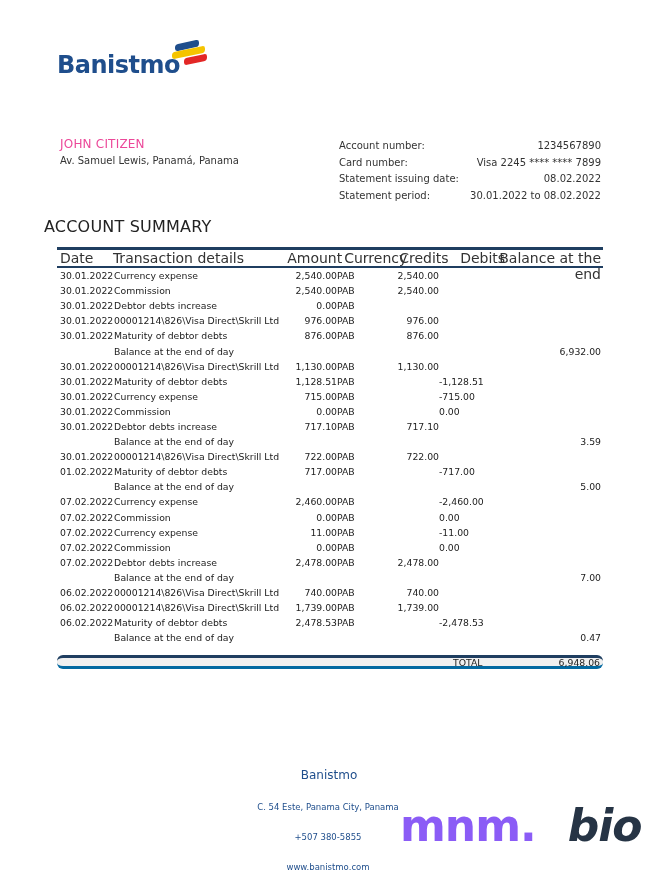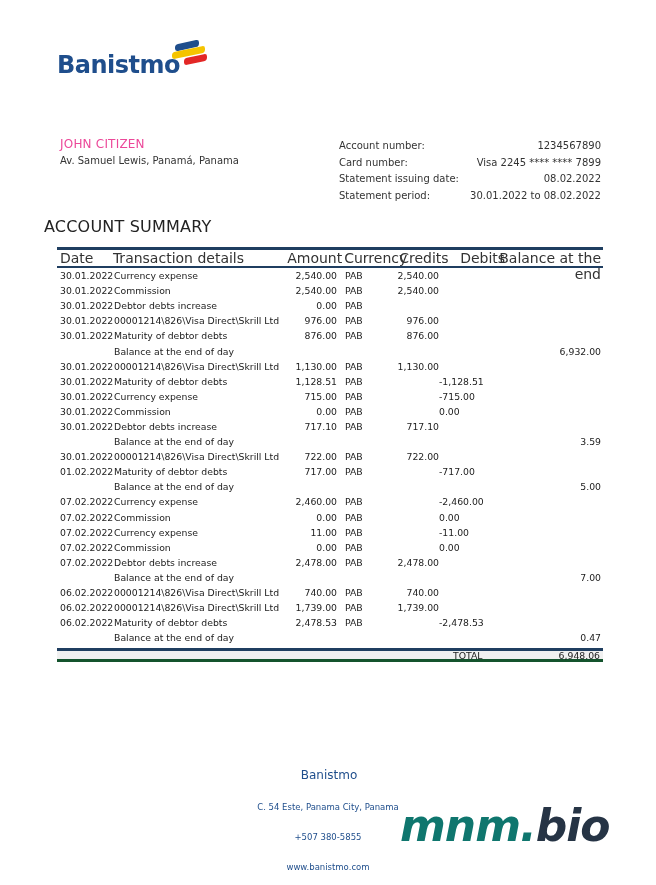--- a/index.html
+++ b/index.html
@@ -22,38 +22,38 @@
 
   .section-title { position: absolute; left: 44px; top: 217px; font-size: 16px; letter-spacing: 0.2px; color: #222; }
 
   .table-wrap { position: absolute; left: 57px; top: 247px; width: 546px; }
   .rule-thick { height: 3px; background: #1f3e60; }
   .thead { display: flex; height: 18px; align-items: flex-start; font-size: 14px; color: #333; border-bottom: 2px solid #1f3e60; }
   .row { display: flex; height: 15.1px; align-items: center; font-size: 9.3px; color: #222; }
   .c-date { width: 57px; padding-left: 3px; }
   .c-det { width: 178px; }
   .c-amt { width: 45px; text-align: right; }
-  .c-cur { width: 51px; padding-left: 8px; }
+  .c-cur { width: 51px; padding-left: 0; }
   .c-cred { width: 51px; text-align: right; }
   .c-deb { width: 58px; text-align: left; }
   .c-bal { width: 106px; text-align: right; padding-right: 2px; }
   .thead .c-cur { padding-left: 5px; margin-left: 7px; }
   .thead .c-cred { text-align: left; padding-left: 9px; }
   .thead .c-deb { text-align: left; padding-left: 19px; }
-  .total-row { display: flex; height: 14px; align-items: center; font-size: 9.3px; background: #f0f0f0; border-top: 3px solid #1f3e60; border-bottom: 3px solid #14532d; margin-top: 3px; }
+  .total-row { display: flex; height: 14px; align-items: center; font-size: 9.3px; background: #f0f0f0; border-top: 3px solid #1f3e60; border-bottom: 3px solid #0369a1; margin-top: 10px; border-radius: 6px; }
   .total-label { margin-left: 396px; width: 60px; }
   .total-value { flex: 1; text-align: right; padding-right: 3px; }
 
   .footer { position: absolute; left: 0; top: 768px; width: 656px; text-align: center; color: #1f4e8c; }
   .footer-name { font-size: 12px; margin-left: 2px; }
   .footer-line { font-size: 8.5px; margin-top: 20px; }
 
   .watermark { position: absolute; left: 400px; top: 800px; font-family: "DejaVu Sans", sans-serif; font-weight: bold; font-size: 44px; letter-spacing: -1px; }
-  .wm-main { color: #0f766e; font-style: italic; }
-  .wm-tld { color: #263445; font-style: italic; }
+  .wm-main { color: #8b5cf6; }
+  .wm-tld { color: #263445; font-style: italic; margin-left: 32px; }
 </style>
 </head>
 <body>
 
 <div class="logo">
   <span class="logo-text">Banistmo</span>
   <span class="logo-stripe stripe-blue"></span>
   <span class="logo-stripe stripe-yellow"></span>
   <span class="logo-stripe stripe-red"></span>
 </div>

